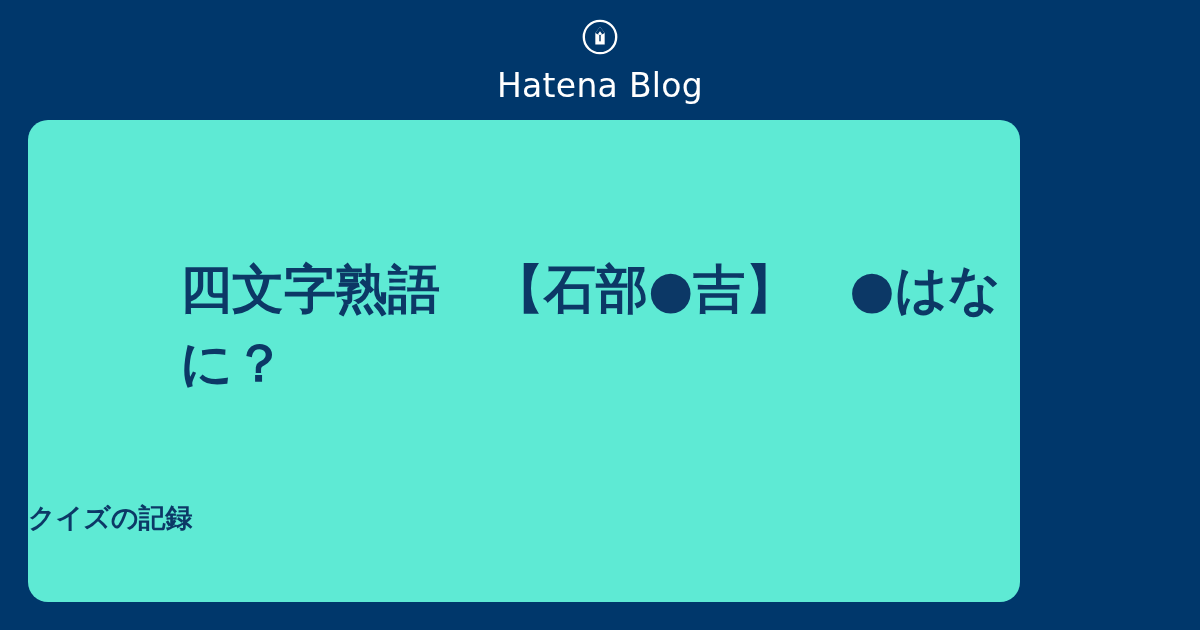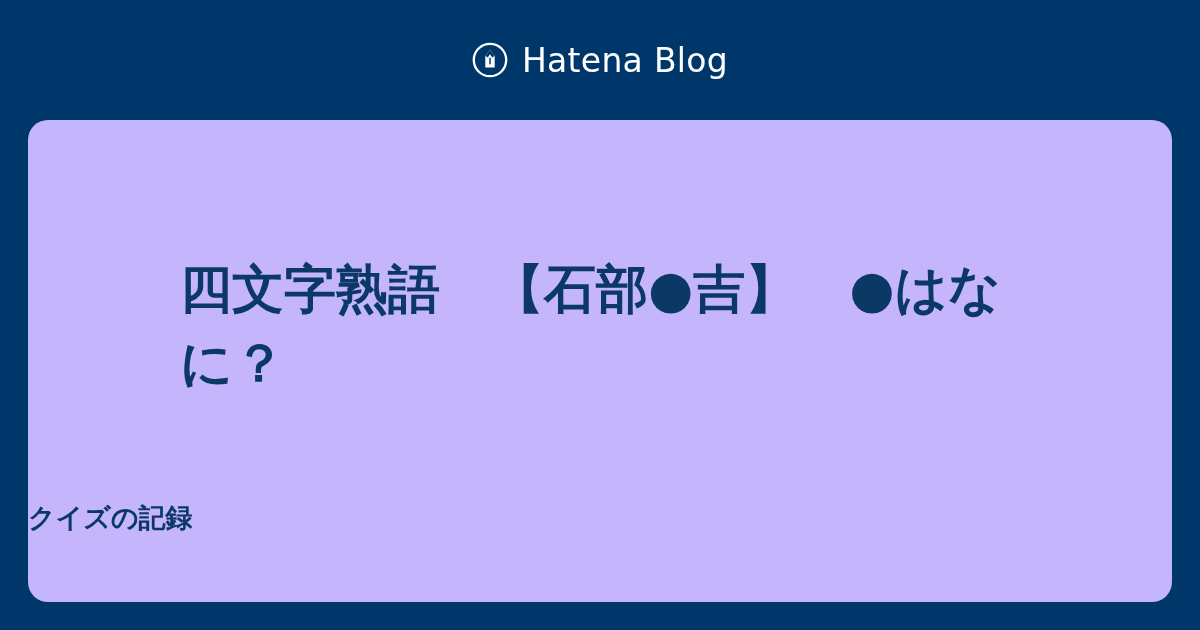--- a/index.html
+++ b/index.html
@@ -26,20 +26,21 @@
   #brand-header {
     position: absolute;
     top: 0;
     left: 0;
     width: 1200px;
     height: 120px;
     display: flex;
     align-items: center;
     justify-content: center;
     gap: 14px;
+    flex-direction: column;
   }
 
   #brand-logo-icon {
     width: 36px;
     height: 36px;
     display: block;
     flex: 0 0 auto;
   }
 
   #brand-wordmark {
@@ -50,23 +51,23 @@
     font-weight: 400;
     white-space: nowrap;
     font-family: "DejaVu Sans", "Liberation Sans", sans-serif;
   }
 
   
   #entry-card {
     position: absolute;
     left: 28px;
     top: 120px;
-    width: 1144px;
+    width: 992px;
     height: 482px;
-    background: #c4b5fd;
+    background: #5eead4;
     border-radius: 20px;
     box-sizing: border-box;
   }
 
   #entry-title {
     position: absolute;
     left: 152px;
     top: 133px;
     width: 840px;
     margin: 0;

